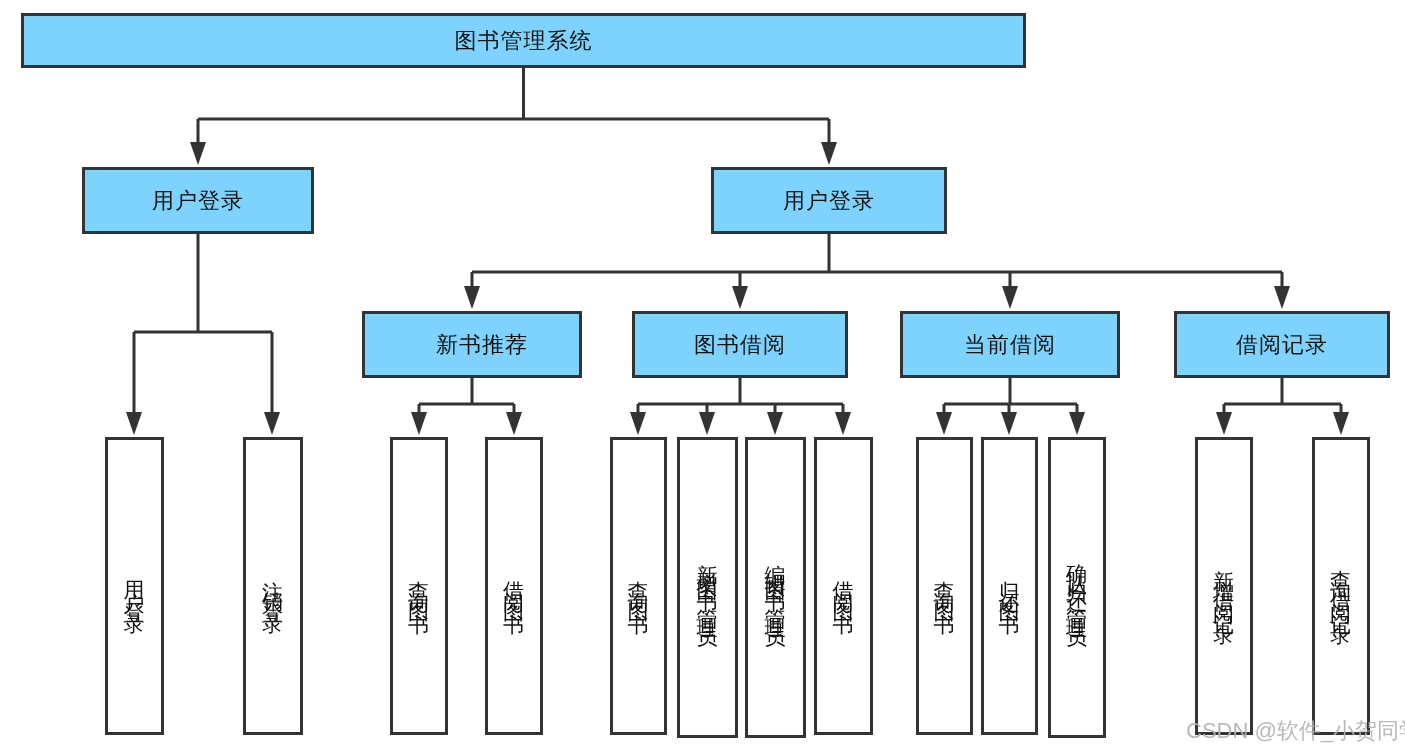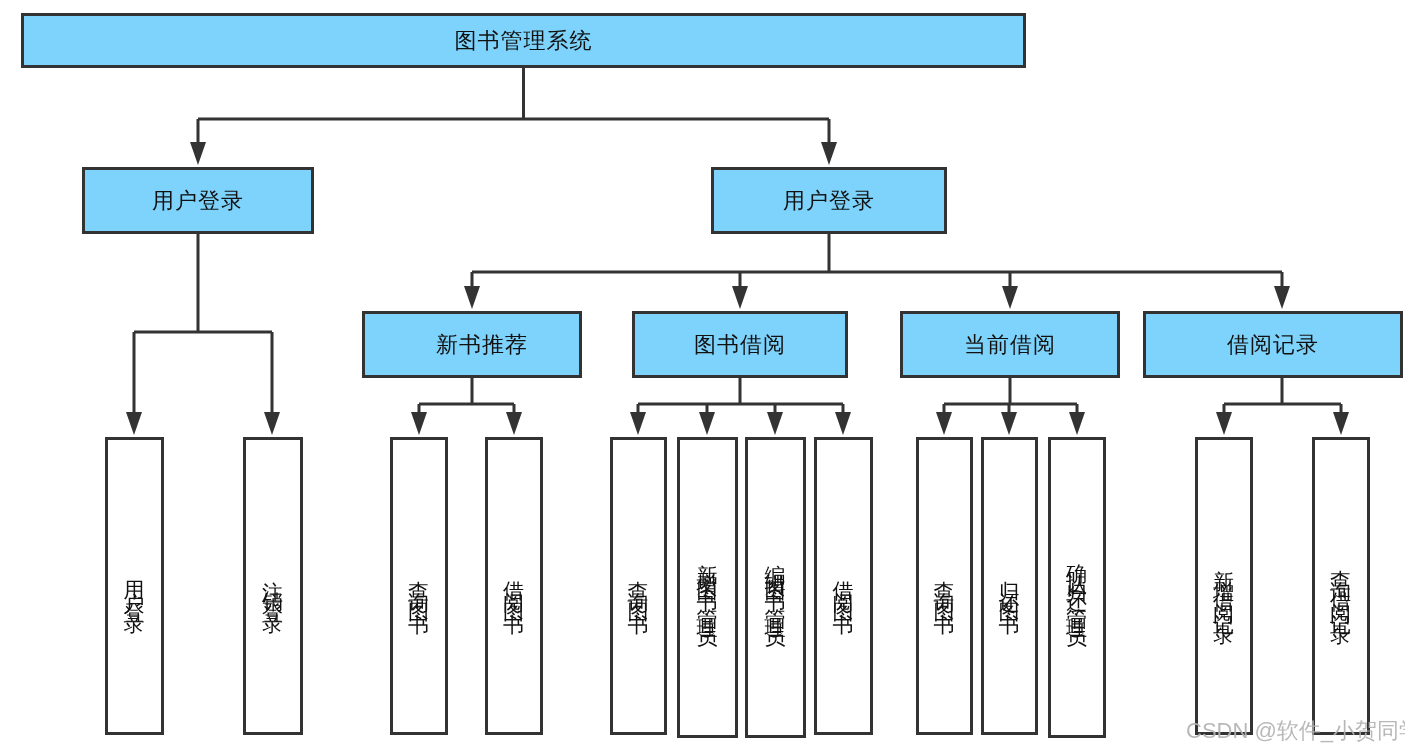--- a/index.html
+++ b/index.html
@@ -105,21 +105,21 @@
   </svg>
 
   <div class="box" style="left:21px; top:13px; width:1005px; height:55px;">图书管理系统</div>
 
   <div class="box" style="left:82px; top:167px; width:232px; height:67px;">用户登录</div>
   <div class="box" style="left:711px; top:167px; width:236px; height:67px;">用户登录</div>
 
   <div class="box" style="left:362px; top:311px; width:220px; height:67px;padding-left:20px;">新书推荐</div>
   <div class="box" style="left:900px; top:311px; width:220px; height:67px;">当前借阅</div>
   <div class="box" style="left:632px; top:311px; width:216px; height:67px;">图书借阅</div>
-  <div class="box" style="left:1143px; top:311px; width:260px; height:67px;">借阅记录</div>
+  <div class="box" style="left:1174px; top:311px; width:216px; height:67px;">借阅记录</div>
 
   <div class="vbox" style="left:105px; top:437px; width:59px; height:298px;">用户登录</div>
   <div class="vbox" style="left:243px; top:437px; width:60px; height:298px;">注销登录</div>
 
   <div class="vbox" style="left:390px; top:437px; width:58px; height:298px;">查询图书</div>
   <div class="vbox" style="left:485px; top:437px; width:58px; height:298px;">借阅图书</div>
 
   <div class="vbox" style="left:610px; top:437px; width:57px; height:298px;">查询图书</div>
   <div class="vbox" style="left:677px; top:437px; width:61px; height:301px; letter-spacing:9px;">新增图书（管理员）</div>
   <div class="vbox" style="left:745px; top:437px; width:61px; height:301px; letter-spacing:9px;">编辑图书（管理员）</div>

